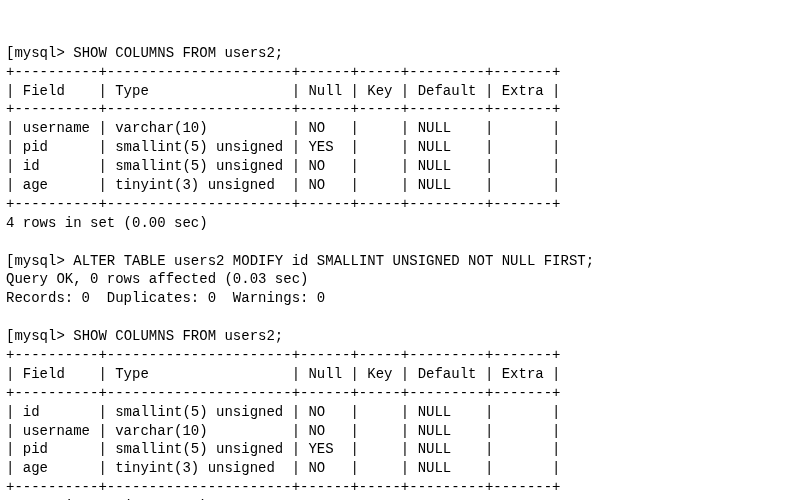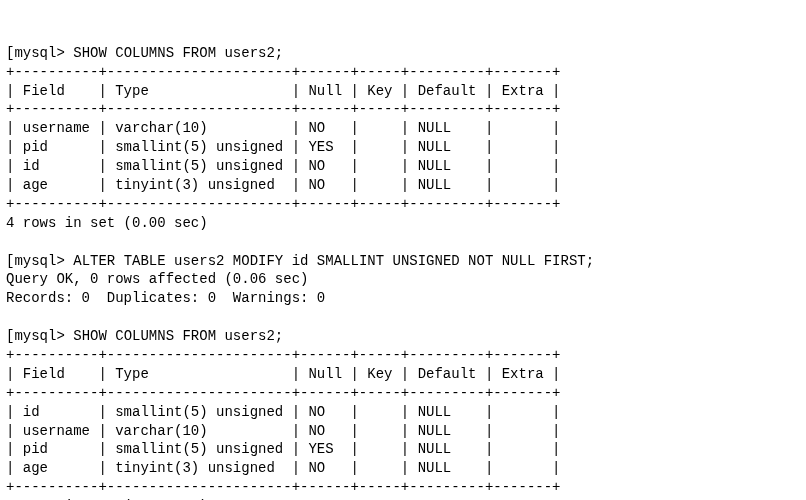--- a/index.html
+++ b/index.html
@@ -21,21 +21,21 @@
 <span class="line">| Field    | Type                 | Null | Key | Default | Extra |</span>
 <span class="line">+----------+----------------------+------+-----+---------+-------+</span>
 <span class="line">| username | varchar(10)          | NO   |     | NULL    |       |</span>
 <span class="line">| pid      | smallint(5) unsigned | YES  |     | NULL    |       |</span>
 <span class="line">| id       | smallint(5) unsigned | NO   |     | NULL    |       |</span>
 <span class="line">| age      | tinyint(3) unsigned  | NO   |     | NULL    |       |</span>
 <span class="line">+----------+----------------------+------+-----+---------+-------+</span>
 <span class="line">4 rows in set (0.00 sec)</span>
 <span class="line"> </span>
 <span class="line"><span>[</span><span>mysql&gt;</span> <span>ALTER TABLE users2 MODIFY id SMALLINT UNSIGNED NOT NULL FIRST;</span></span>
-<span class="line">Query OK, 0 rows affected (0.06 sec)</span>
+<span class="line">Query OK, 0 rows affected (0.03 sec)</span>
 <span class="line">Records: 0  Duplicates: 0  Warnings: 0</span>
 <span class="line"> </span>
 <span class="line"><span>[</span><span>mysql&gt;</span> <span>SHOW COLUMNS FROM users2;</span></span>
 <span class="line">+----------+----------------------+------+-----+---------+-------+</span>
 <span class="line">| Field    | Type                 | Null | Key | Default | Extra |</span>
 <span class="line">+----------+----------------------+------+-----+---------+-------+</span>
 <span class="line">| id       | smallint(5) unsigned | NO   |     | NULL    |       |</span>
 <span class="line">| username | varchar(10)          | NO   |     | NULL    |       |</span>
 <span class="line">| pid      | smallint(5) unsigned | YES  |     | NULL    |       |</span>
 <span class="line">| age      | tinyint(3) unsigned  | NO   |     | NULL    |       |</span>

